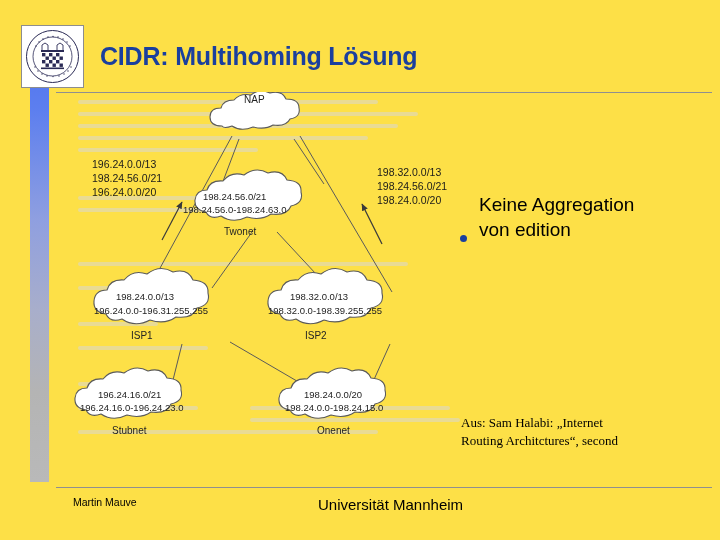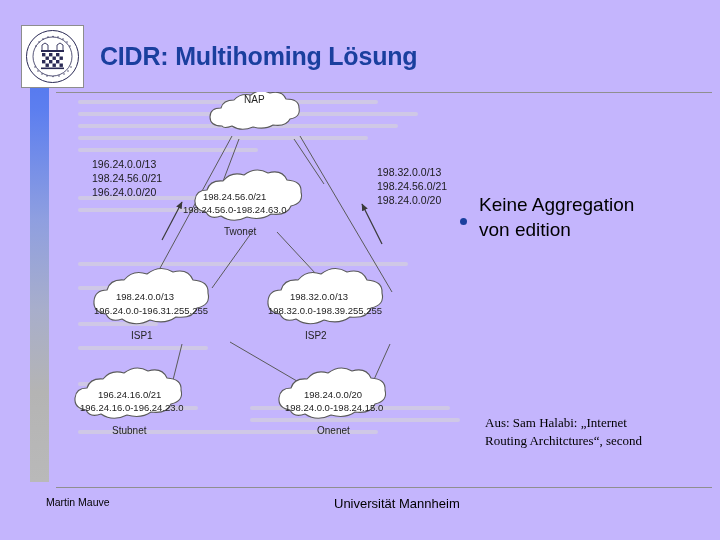--- a/index.html
+++ b/index.html
@@ -12,21 +12,21 @@
     height: 540px;
     position: relative;
     overflow: hidden;
     font-family: "Liberation Sans", sans-serif;
   }
 
   
   #slide {
     position: absolute;
     inset: 0;
-    background: #c4b5fd;
+    background: #fde047;
   }
 
   
   #side-bar {
     position: absolute;
     left: 30px;
     top: 30px;
     width: 19px;
     height: 452px;
     background: linear-gradient(to bottom, #4a70ef 0%, #5d7fef 18%, #8f9fe0 42%, #a8aecb 62%, #b4b4b4 80%, #b9b9b9 100%);
@@ -80,21 +80,21 @@
   }
   #diagram svg { display: block; }
 
   
   #bullet-block {
     position: absolute;
     left: 460px;
     top: 192px;
     width: 248px;
     display: flex;
-    align-items: center;
+    align-items: flex-end;
   }
   #bullet-dot {
     width: 7px;
     height: 7px;
     border-radius: 50%;
     background: #1a3f9e;
     margin-top: 9px;
     margin-right: 12px;
     flex: 0 0 auto;
   }
@@ -107,37 +107,36 @@
   
   #citation {
     position: absolute;
     left: 461px;
     top: 414px;
     width: 215px;
     font-family: "Liberation Serif", serif;
     font-size: 13px;
     line-height: 1.42;
     color: #000000;
-    margin-left: 24px;
   }
 
   
   #footer-left {
     position: absolute;
-    left: 20px;
+    left: 47px;
     top: 496px;
     font-size: 10.5px;
     color: #000000;
     padding-left: 26px;
   }
   #footer-center {
     position: absolute;
-    left: 334px;
+    left: 318px;
     top: 496px;
-    font-size: 13px;
+    font-size: 15px;
     color: #000000;
   }
 
   
   .smudge {
     position: absolute;
     background: #d9d7d4;
     opacity: 0.55;
     height: 4px;
     border-radius: 2px;

